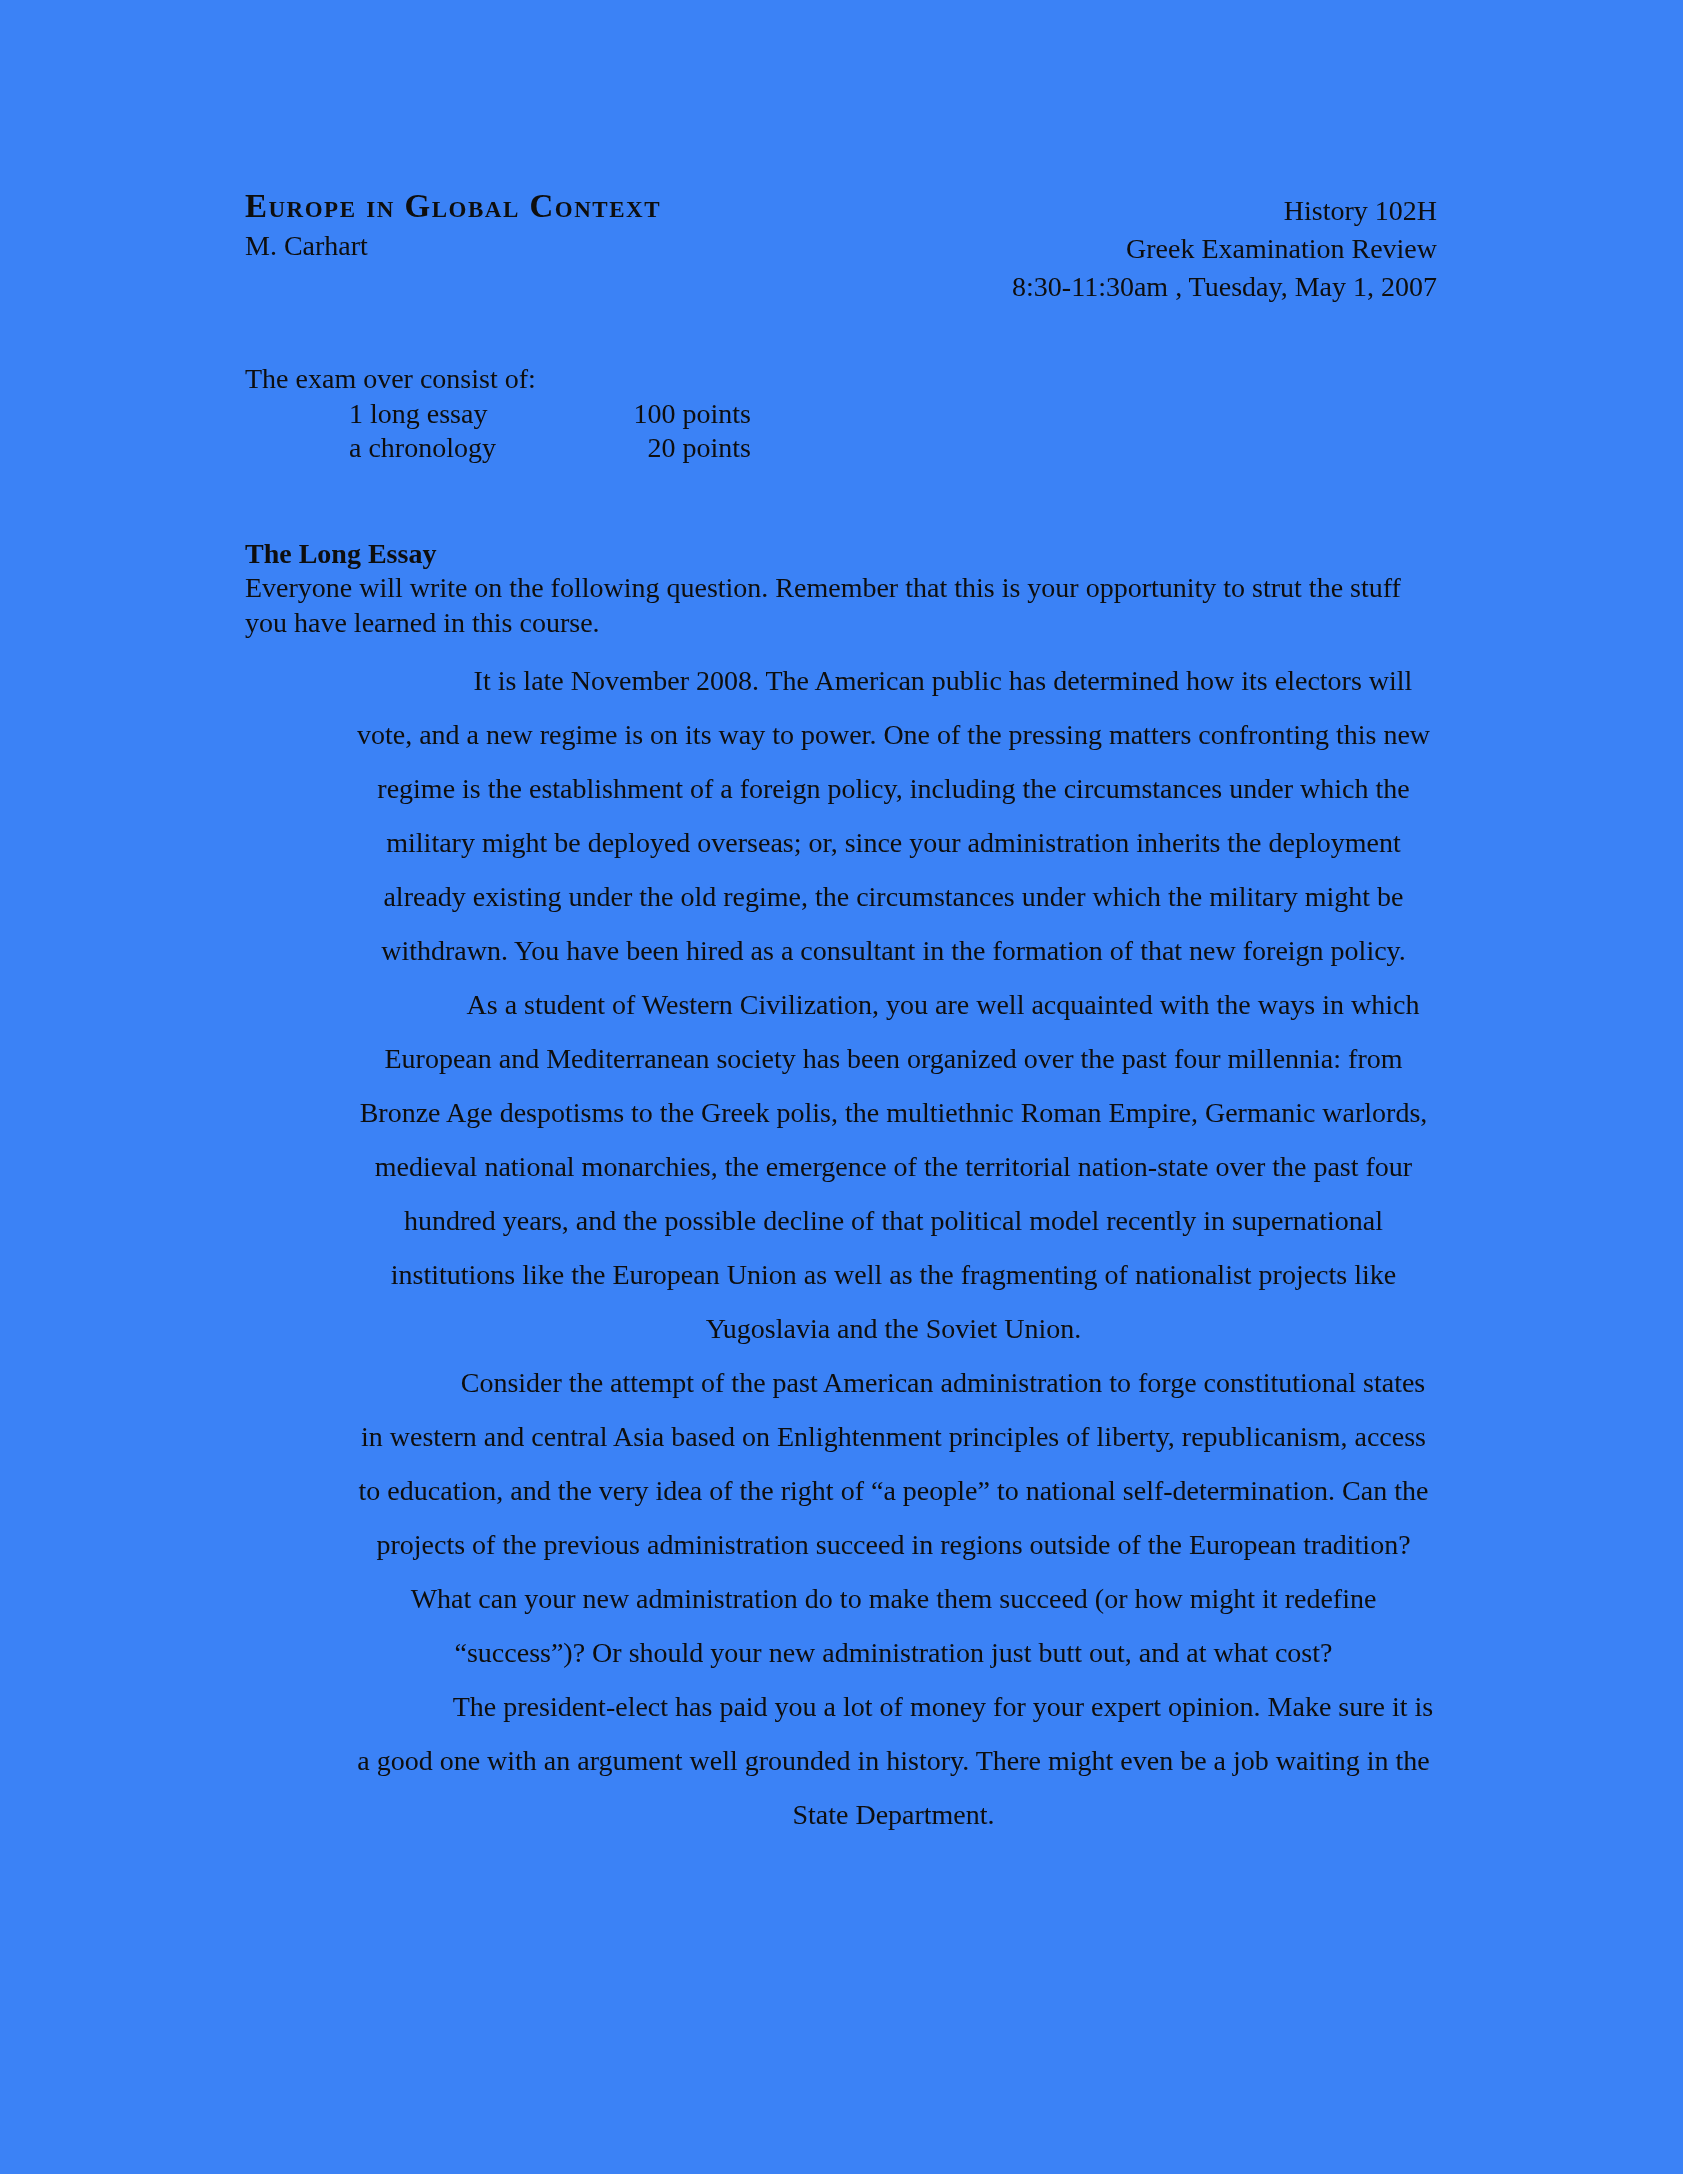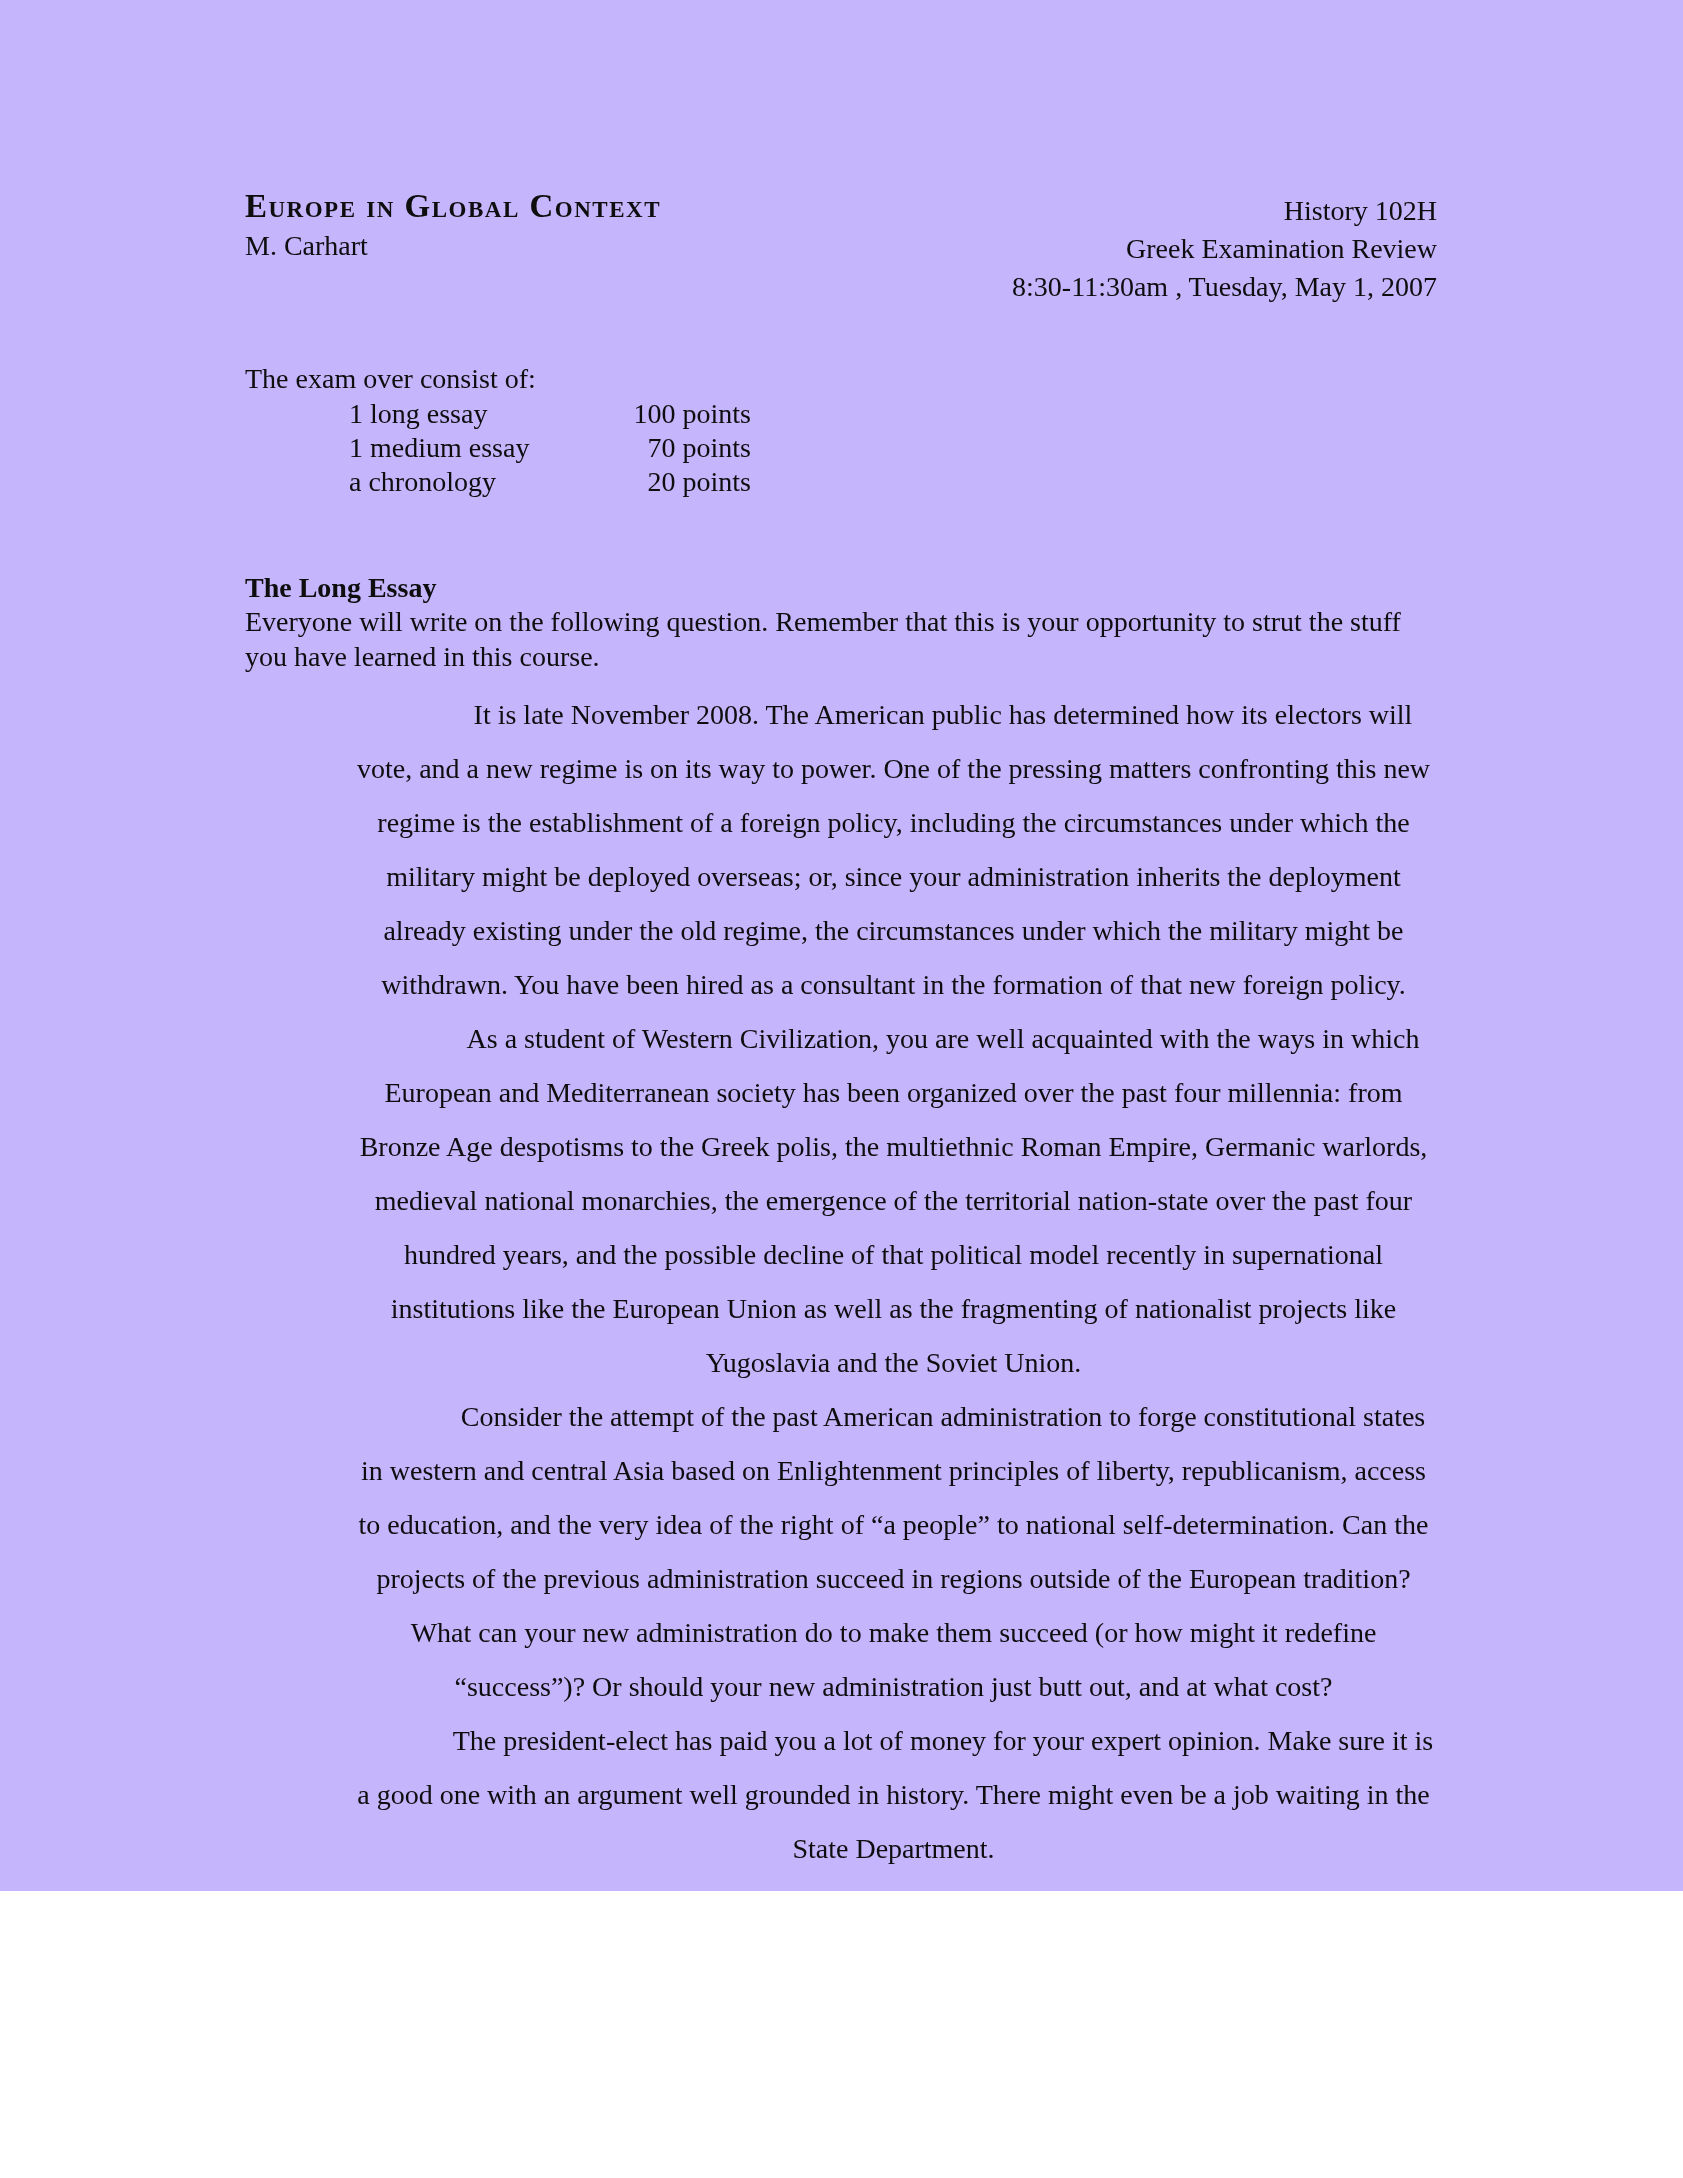--- a/index.html
+++ b/index.html
@@ -1,21 +1,21 @@
 <!DOCTYPE html>
 <html><head>
 <meta charset="utf-8">
 <style>
   * { margin: 0; padding: 0; box-sizing: border-box; }
   html, body { background: #ffffff; }
   .page {
     position: relative;
     width: 1683px;
-    height: 1891px;
-    background: #c4b5fd;
+    height: 2174px;
+    background: #3b82f6;
     font-family: "Liberation Serif", "DejaVu Serif", serif;
     color: #0e0e0e;
     padding: 188px 246px 0 245px;
   }
   
   .header {
     display: flex;
     justify-content: space-between;
     align-items: flex-start;
   }
@@ -94,24 +94,20 @@
   </div>
 
   <div class="exam-intro">The exam over consist of:</div>
 
   <div class="exam-table">
     <div class="exam-row">
       <span class="exam-label">1 long essay</span>
       <span class="exam-points">100 points</span>
     </div>
     <div class="exam-row">
-      <span class="exam-label">1 medium essay</span>
-      <span class="exam-points">70 points</span>
-    </div>
-    <div class="exam-row">
       <span class="exam-label">a chronology</span>
       <span class="exam-points">20 points</span>
     </div>
   </div>
 
   <div class="section-heading">The Long Essay</div>
   <div class="section-intro">Everyone will write on the following question. Remember that this is your opportunity to strut the stuff you have learned in this course.</div>
 
   <div class="essay-block">
     <p>It is late November 2008. The American public has determined how its electors will vote, and a new regime is on its way to power. One of the pressing matters confronting this new regime is the establishment of a foreign policy, including the circumstances under which the military might be deployed overseas; or, since your administration inherits the deployment already existing under the old regime, the circumstances under which the military might be withdrawn. You have been hired as a consultant in the formation of that new foreign policy.</p>

